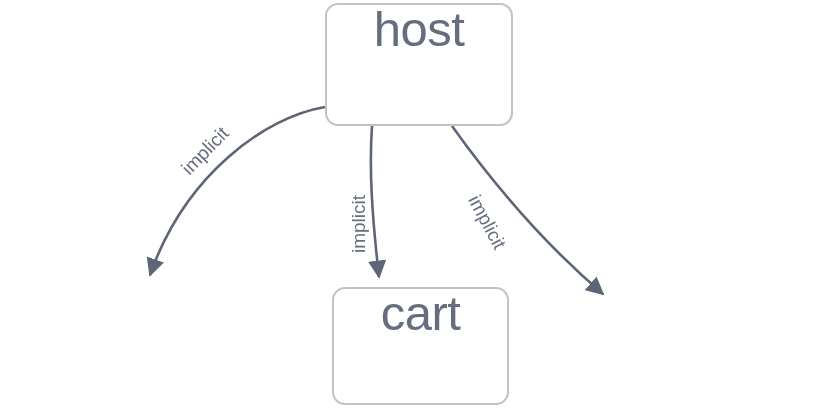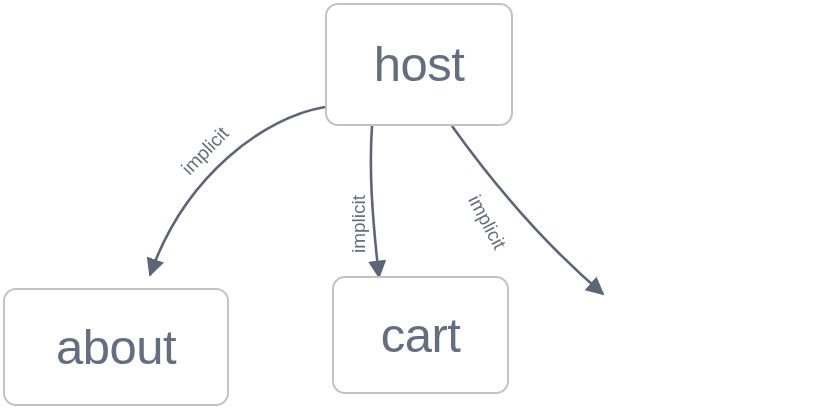--- a/index.html
+++ b/index.html
@@ -26,37 +26,37 @@
     height: 412px;
     pointer-events: none;
   }
   .node {
     position: absolute;
     box-sizing: border-box;
     background: #ffffff;
     border: 2px solid #c2c2c2;
     border-radius: 13px;
     display: flex;
-    align-items: center;
+    align-items: flex-start;
     justify-content: center;
     z-index: 2;
   }
   .node-label {
     font-family: "Liberation Sans", sans-serif;
     font-size: 49px;
     font-weight: 400;
     color: #646e7e;
     letter-spacing: -0.5px;
     line-height: 1;
     white-space: nowrap;
     user-select: none;
   }
   .node-host   { left: 325px; top: 3px;   width: 188px; height: 123px; }
   .node-about  { left: 3px;   top: 288px; width: 226px; height: 118px; }
-  .node-cart   { left: 332px; top: 276px; width: 177px; height: 118px; }
+  .node-cart   { left: 332px; top: 287px; width: 177px; height: 118px; }
   .node-shop   { left: 615px; top: 288px; width: 199px; height: 118px; }
 
   .edge-label {
     position: absolute;
     font-family: "Liberation Sans", sans-serif;
     font-size: 19px;
     font-weight: 400;
     color: #646e7e;
     white-space: nowrap;
     line-height: 1;
@@ -98,23 +98,20 @@
 
     <path d="M 372,126 C 369,170 372,215 379,277" fill="none" stroke="#5d6576" stroke-width="2.6" marker-end="url(#arrow-head)"></path>
 
     <path d="M 452,126 C 487,175 540,240 603,294" fill="none" stroke="#5d6576" stroke-width="2.6" marker-end="url(#arrow-head)"></path>
   </svg>
 
   <div class="node node-host">
     <span class="node-label">host</span>
   </div>
 
-  <div class="node node-about">
-    <span class="node-label">about</span>
-  </div>
 
   <div class="node node-cart">
     <span class="node-label">cart</span>
   </div>
 
 
   <div class="edge-label lbl-about">implicit</div>
 
   <div class="edge-label lbl-cart">implicit</div>
 

